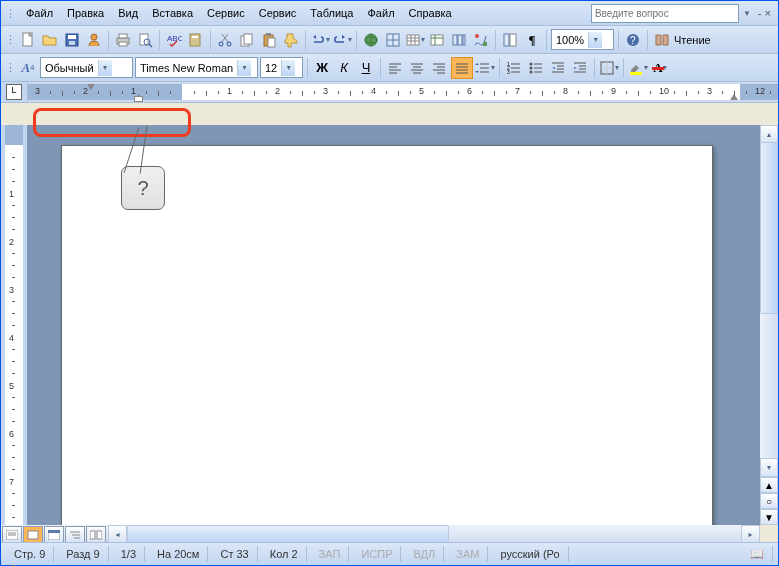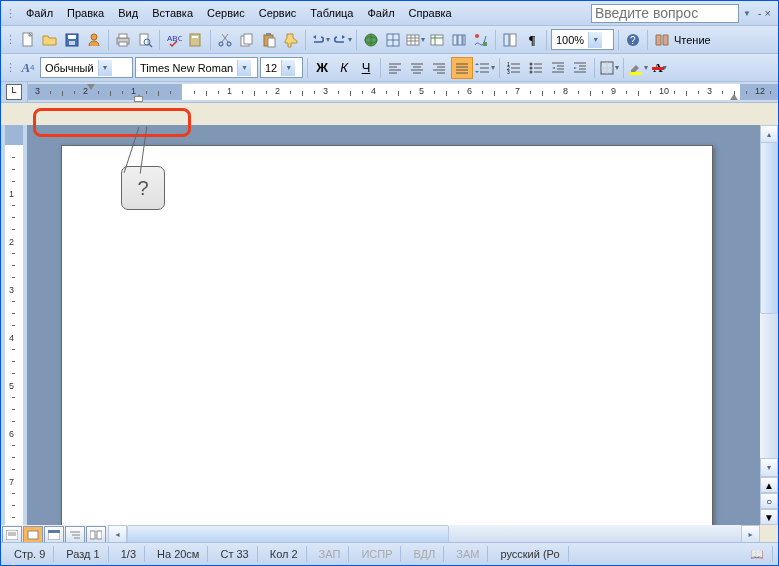--- a/index.html
+++ b/index.html
@@ -7,21 +7,21 @@
 .tb{background:linear-gradient(#0a6bea,#1868d5 8%,#3989f5 40%,#0954c4);height:28px;display:flex;align-items:center;color:#fff;padding:0 4px}
 .tb-ic{width:16px;height:16px;background:#1a4ba8;border:1px solid #fff;margin-right:5px;position:relative}
 .tb-ic:before{content:"W";position:absolute;left:2px;top:0;font:bold 11px Georgia;color:#fff}
 .tb-txt{flex:1;font-weight:bold;font-size:12px}
 .wbtn{width:21px;height:21px;margin-left:2px;border-radius:3px;display:flex;align-items:center;justify-content:center;font:bold 14px Arial;color:#fff}
 .wmin,.wmax{background:linear-gradient(#7ba7e8,#3577d8);border:1px solid #fff}
 .wcls{background:linear-gradient(#f5937a,#e05a3a);border:1px solid #fff}
 .mbar{background:linear-gradient(#dbe7f8,#c3d6f0);height:24px;display:flex;align-items:center;padding:0 4px;border-bottom:1px solid #a9bfdc}
 .mi{padding:3px 7px;cursor:default}
 .qb{flex:1}
-.qin{width:140px;height:17px;border:1px solid #7f9db9;font-size:14px;color:#999;padding:0 3px}
+.qin{width:140px;height:17px;border:1px solid #7f9db9;font-size:10px;color:#999;padding:0 3px}
 .tbar{background:linear-gradient(#dbe7f8,#c3d6f0);height:27px;display:flex;align-items:center;padding:0 4px;border-bottom:1px solid #a9bfdc;gap:2px}
 .tbtn{width:20px;height:20px;display:flex;align-items:center;justify-content:center;cursor:default;flex-shrink:0}
 .tbtn svg{width:16px;height:16px}
 .sep{width:1px;height:20px;background:#a9bfdc;margin:0 2px;flex-shrink:0}
 .cmb{height:19px;border:1px solid #7f9db9;background:#fff;font-size:11px;display:flex;align-items:center;padding:0 2px 0 4px;flex-shrink:0}
 .cmb .dd{width:13px;height:16px;background:linear-gradient(#e6f0fa,#bcd4f6);border-left:1px solid #b8c9e0;display:flex;align-items:center;justify-content:center;margin-left:4px}
 .hl{background:#fdb759;border:1px solid #e09020}
 .rarea{background:#c3d6f0;height:20px;position:relative;border-bottom:1px solid #a9bfdc;display:flex}
 .vrarea{width:26px;background:#c3d6f0;position:relative}
 .rcorn{width:26px;height:20px;background:#c3d6f0;display:flex;align-items:center;justify-content:center;border-right:1px solid #a9bfdc}
@@ -579,21 +579,21 @@
   <div class="trk">
         <div class="thm"></div>
       </div>
   <div class="sbt">
         <span class="tri">▸</span>
       </div>
  </div>
 
  <div class="stat">
   <div class="stc">Стр. 9</div>
-  <div class="stc">Разд 1</div>
+  <div class="stc">Разд 9</div>
   <div class="stc">1/3</div>
   <div class="stc">На 20см</div>
   <div class="stc">Ст 33</div>
   <div class="stc">Кол 2</div>
   <div class="stc d">ЗАП</div>
   <div class="stc d">ИСПР</div>
   <div class="stc d">ВДЛ</div>
   <div class="stc d">ЗАМ</div>
   <div class="stc">русский (Ро</div>
   <div style="flex:1"></div>

